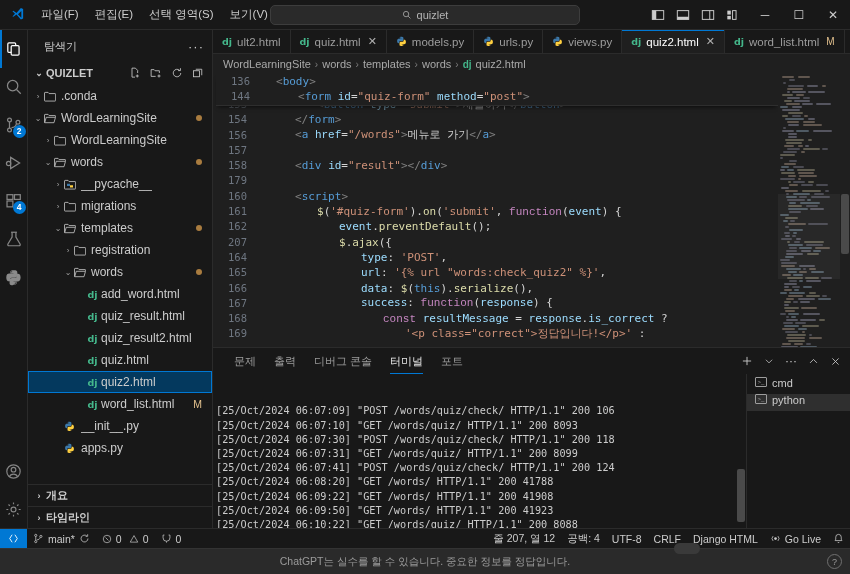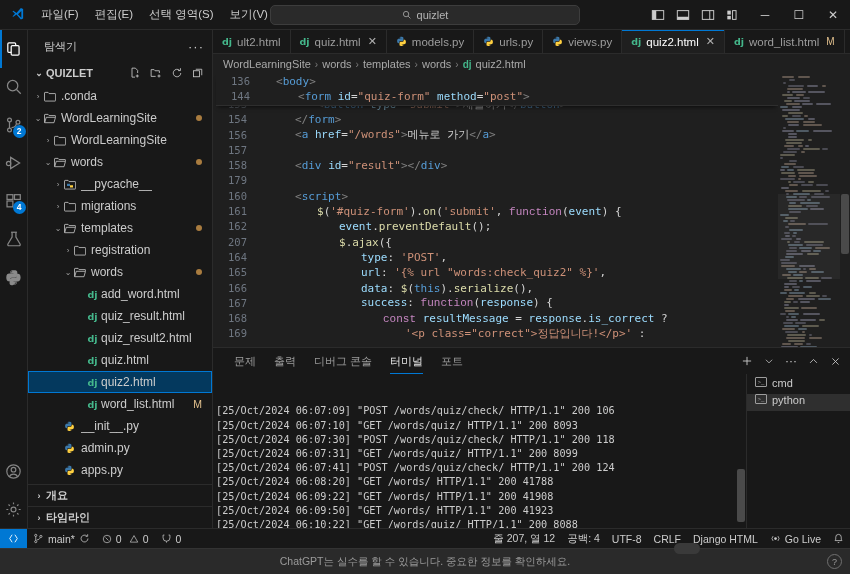--- a/index.html
+++ b/index.html
@@ -560,31 +560,20 @@
         <div class="row">
           <span style="width:24px;flex:0 0 24px"></span>
           <span class="chev"></span>
           <span class="ic">
             <svg width="11" height="11" viewBox="0 0 16 16">
               <path d="M7.9 1.2c-2.6 0-2.5 1.1-2.5 1.1v1.3h2.6v.4H4.1c-1.4 0-2.5.8-2.5 3.2s1 3.2 2.3 3.2h.9V8.9s-.1-1.5 1.4-1.5h2.6c1.2 0 2-.8 2-2V3.1s.2-1.9-2.5-1.9zM6.4 2c.3 0 .5.2.5.5s-.2.4-.5.4-.4-.2-.4-.4.2-.5.4-.5z" fill="#3c78a9"></path>
               <path d="M8.1 14.7c2.6 0 2.5-1.1 2.5-1.1v-1.3H8v-.4h3.9c1.4 0 2.5-.8 2.5-3.2S13.4 5.5 12 5.5h-.9V7s.1 1.5-1.4 1.5H7.1c-1.2 0-2 .8-2 2v2.3s-.2 1.9 2.5 1.9zm1.5-.9c-.3 0-.5-.2-.5-.4s.2-.5.5-.5.4.2.4.5-.2.4-.4.4z" fill="#ffd040"></path>
             </svg>
           </span>
           <span class="nm">__init__.py</span>
-        </div>
-        <div class="row">
-          <span style="width:24px;flex:0 0 24px"></span>
-          <span class="chev"></span>
-          <span class="ic">
-            <svg width="11" height="11" viewBox="0 0 16 16">
-              <path d="M7.9 1.2c-2.6 0-2.5 1.1-2.5 1.1v1.3h2.6v.4H4.1c-1.4 0-2.5.8-2.5 3.2s1 3.2 2.3 3.2h.9V8.9s-.1-1.5 1.4-1.5h2.6c1.2 0 2-.8 2-2V3.1s.2-1.9-2.5-1.9zM6.4 2c.3 0 .5.2.5.5s-.2.4-.5.4-.4-.2-.4-.4.2-.5.4-.5z" fill="#3c78a9"></path>
-              <path d="M8.1 14.7c2.6 0 2.5-1.1 2.5-1.1v-1.3H8v-.4h3.9c1.4 0 2.5-.8 2.5-3.2S13.4 5.5 12 5.5h-.9V7s.1 1.5-1.4 1.5H7.1c-1.2 0-2 .8-2 2v2.3s-.2 1.9 2.5 1.9zm1.5-.9c-.3 0-.5-.2-.5-.4s.2-.5.5-.5.4.2.4.5-.2.4-.4.4z" fill="#ffd040"></path>
-            </svg>
-          </span>
-          <span class="nm">admin.py</span>
         </div>
         <div class="row">
           <span style="width:24px;flex:0 0 24px"></span>
           <span class="chev"></span>
           <span class="ic">
             <svg width="11" height="11" viewBox="0 0 16 16">
               <path d="M7.9 1.2c-2.6 0-2.5 1.1-2.5 1.1v1.3h2.6v.4H4.1c-1.4 0-2.5.8-2.5 3.2s1 3.2 2.3 3.2h.9V8.9s-.1-1.5 1.4-1.5h2.6c1.2 0 2-.8 2-2V3.1s.2-1.9-2.5-1.9zM6.4 2c.3 0 .5.2.5.5s-.2.4-.5.4-.4-.2-.4-.4.2-.5.4-.5z" fill="#3c78a9"></path>
               <path d="M8.1 14.7c2.6 0 2.5-1.1 2.5-1.1v-1.3H8v-.4h3.9c1.4 0 2.5-.8 2.5-3.2S13.4 5.5 12 5.5h-.9V7s.1 1.5-1.4 1.5H7.1c-1.2 0-2 .8-2 2v2.3s-.2 1.9 2.5 1.9zm1.5-.9c-.3 0-.5-.2-.5-.4s.2-.5.5-.5.4.2.4.5-.2.4-.4.4z" fill="#ffd040"></path>
             </svg>
           </span>
@@ -1063,15 +1052,15 @@
       <svg width="11" height="11" viewBox="0 0 16 16">
           <path d="M8 2a4 4 0 0 0-4 4v3l-1 2h10l-1-2V6a4 4 0 0 0-4-4z" fill="none" stroke="#ccc" stroke-width="1.1"></path>
           <path d="M6.7 13a1.4 1.4 0 0 0 2.6 0" fill="none" stroke="#ccc" stroke-width="1.1"></path>
         </svg>
     </div>
   </div>
 </div>
 
 <div class="gptbar">
   <div class="gpt-pill"></div>
-  <span>ChatGPT는 실수를 할 수 있습니다. 중요한 정보를 확인하세요.</span>
+  <span>ChatGPT는 실수를 할 수 있습니다. 중요한 정보를 정답입니다.</span>
   <span class="gpt-help">?</span>
 </div>
 
 </body></html>

